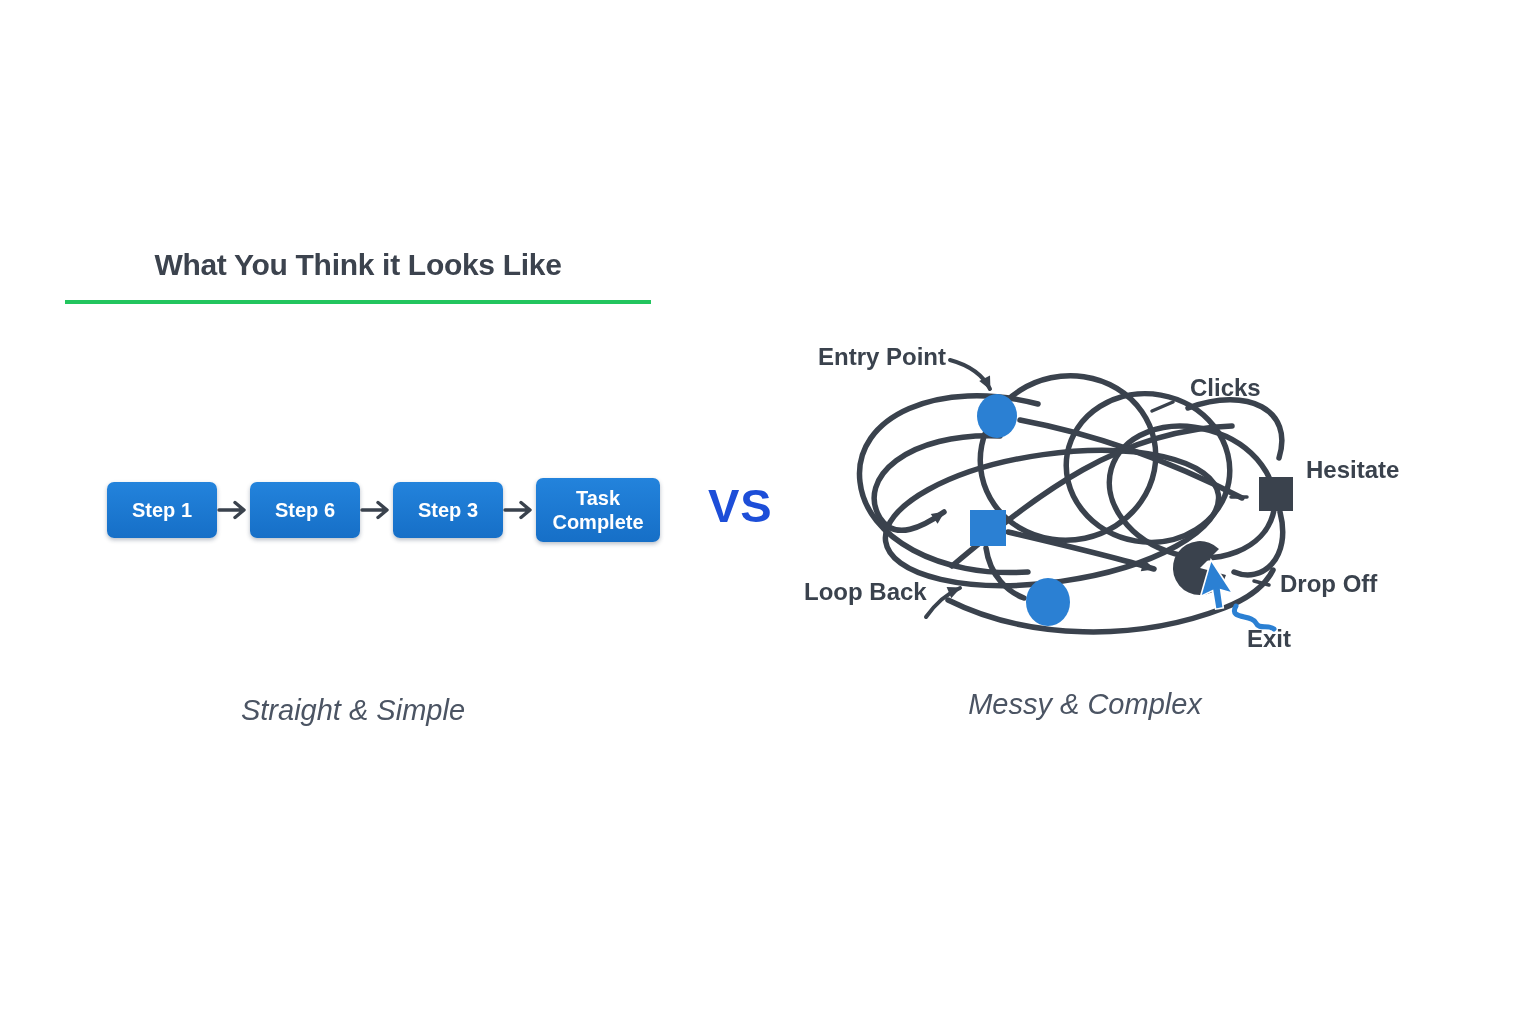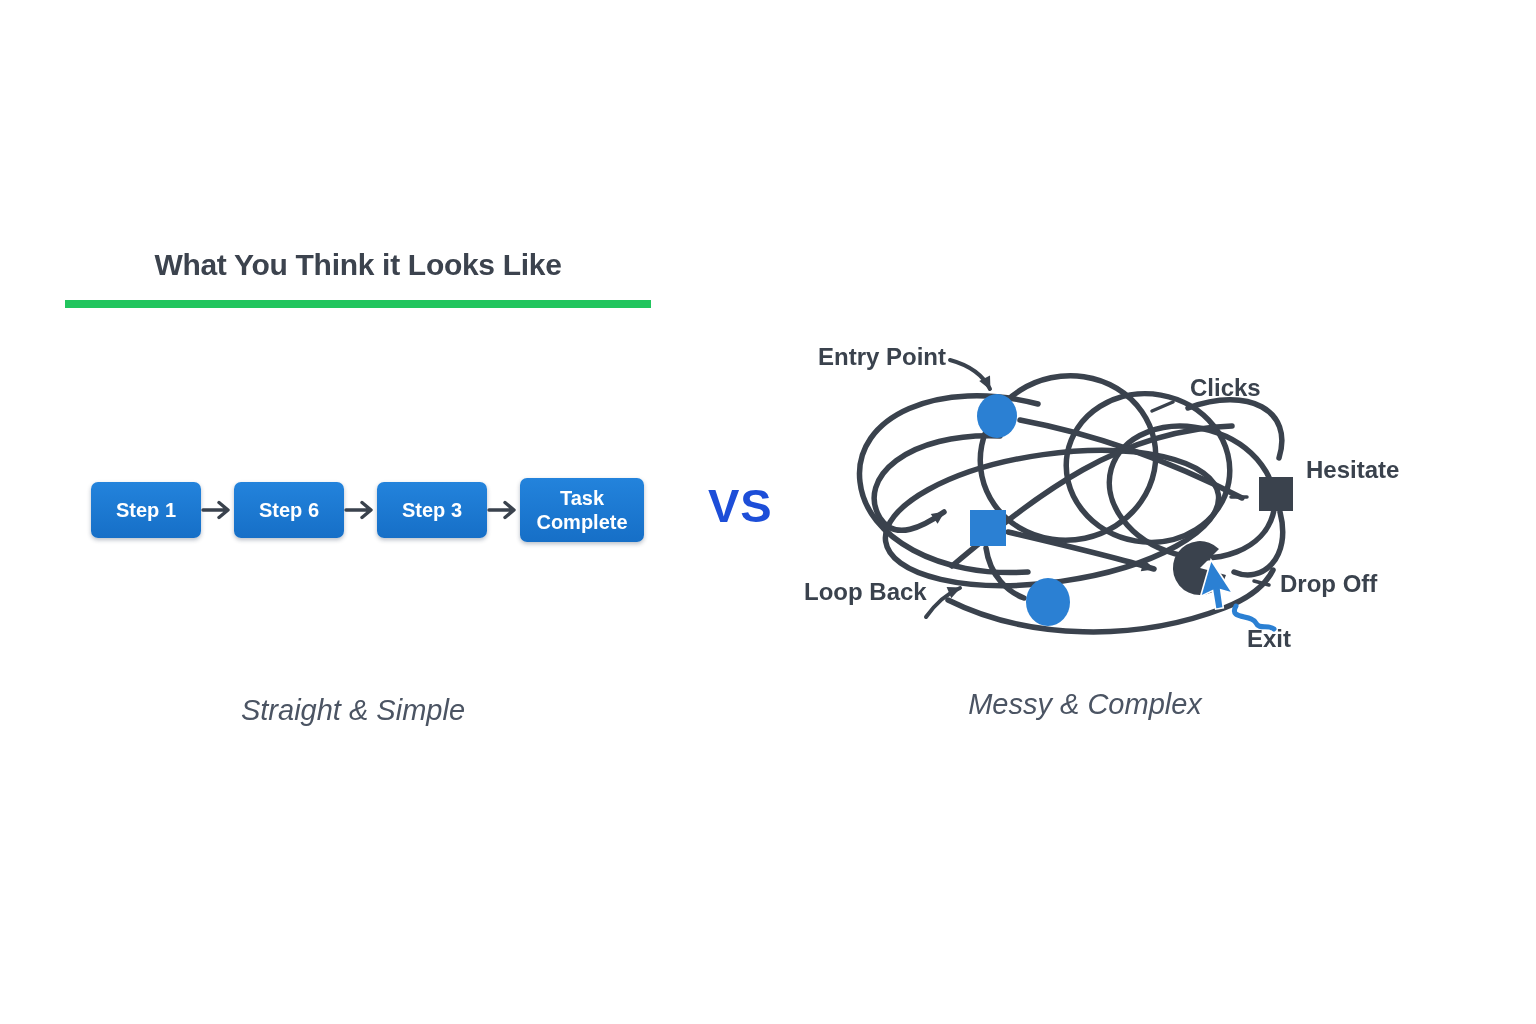--- a/index.html
+++ b/index.html
@@ -13,21 +13,21 @@
   }
   .panel-title {
     position: absolute;
     top: 248px;
     text-align: center;
     font-size: 30px;
     font-weight: 700;
     letter-spacing: -0.3px;
     color: #3c434e;
     padding-bottom: 18px;
-    border-bottom: 8px solid #22c55e;
+    border-bottom: 4px solid #22c55e;
   }
   #left-title  { left: 65px;  width: 586px; }
   #right-title { left: 821px; width: 570px; }
 
   .caption {
     position: absolute;
     width: 590px;
     text-align: center;
     font-size: 29px;
     font-style: italic;
@@ -42,21 +42,21 @@
     left: 708px;
     top: 478px;
     font-size: 47px;
     font-weight: 800;
     letter-spacing: 1px;
     color: #1d4ed8;
   }
 
   #flow-row {
     position: absolute;
-    left: 91px;
+    left: 107px;
     top: 478px;
     height: 64px;
     display: flex;
     align-items: center;
   }
   .step-box {
     width: 110px;
     height: 56px;
     border-radius: 7px;
     background: linear-gradient(180deg, #2383dc 0%, #166fc7 100%);

